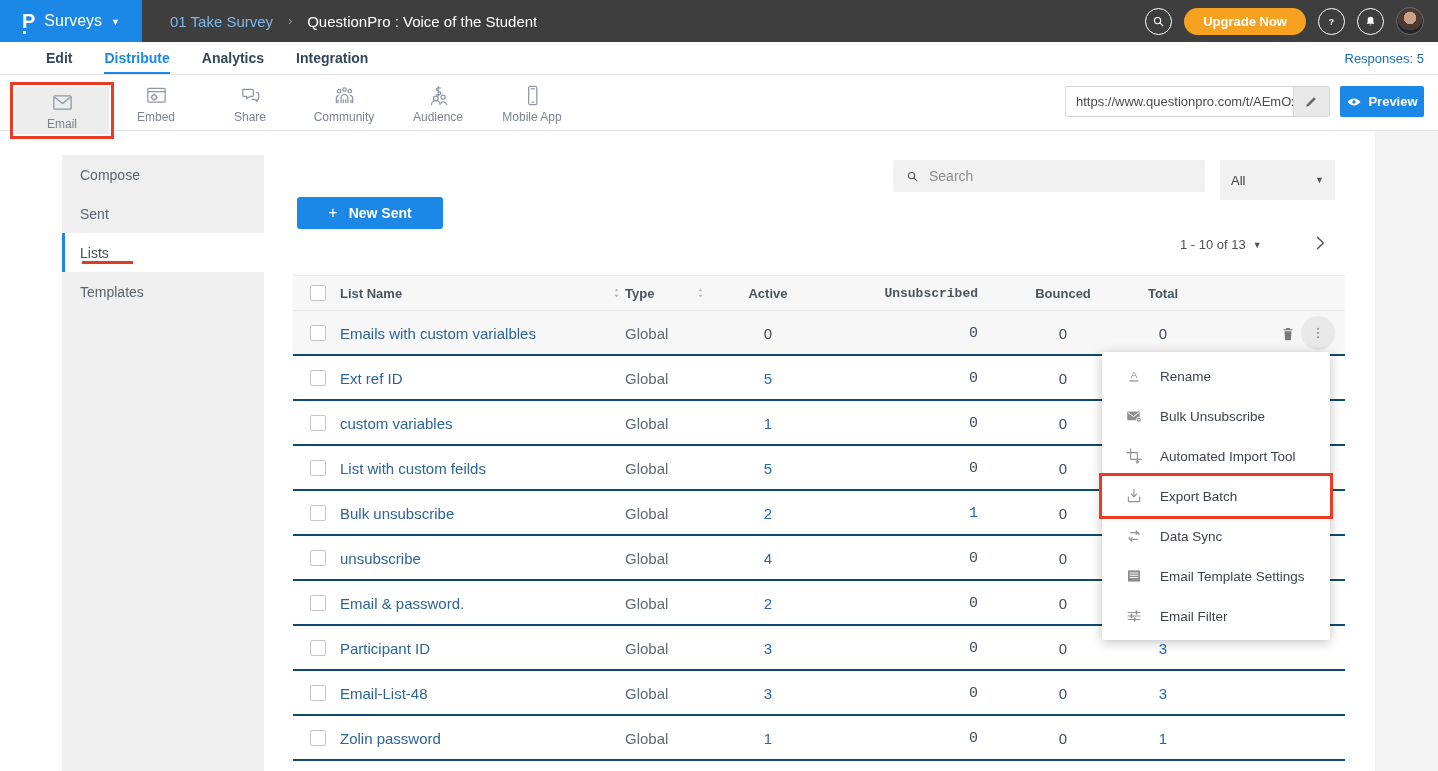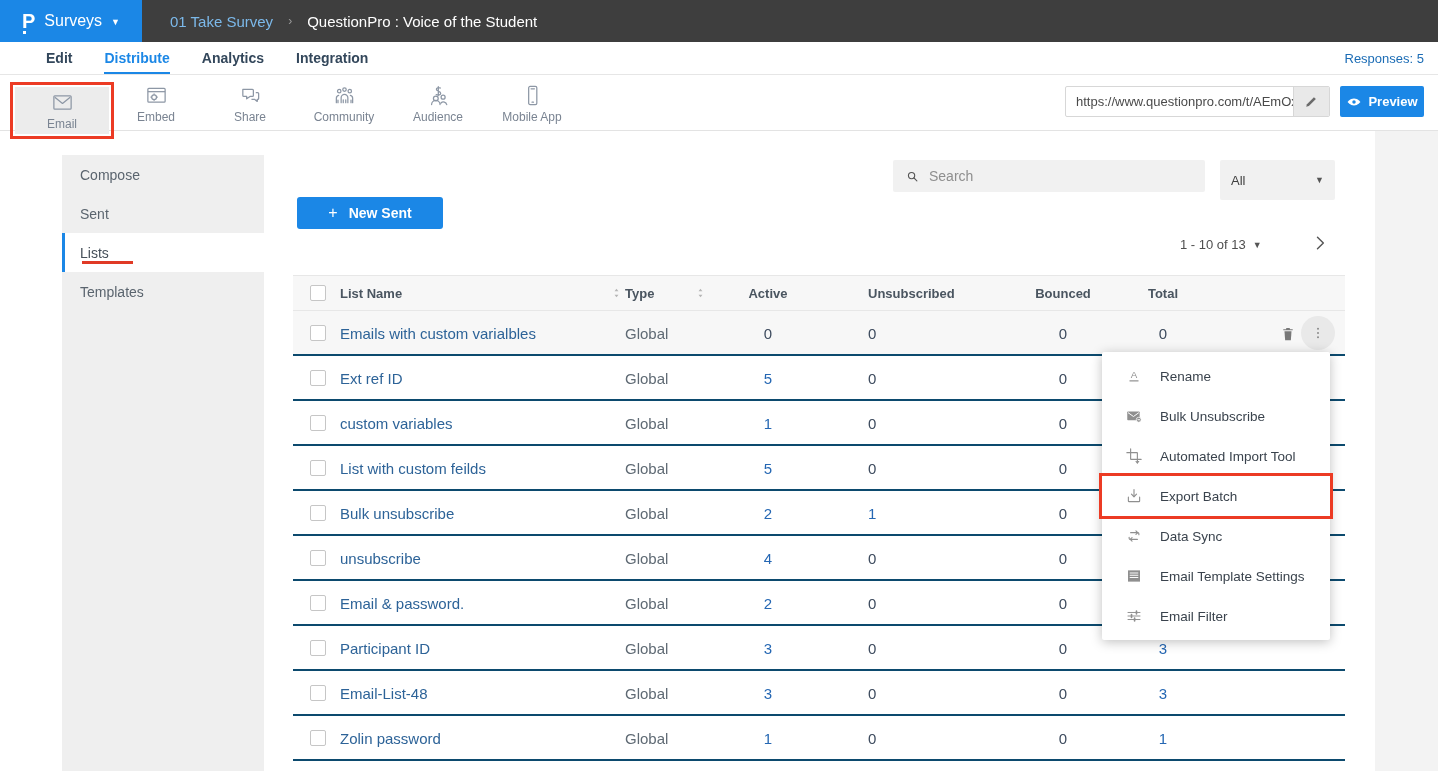--- a/index.html
+++ b/index.html
@@ -77,21 +77,21 @@
   .trow { position:relative; height:45px; border-bottom:2px solid #0c4a6e; font-size:15px; background:#fff; }
   .trow.hover { background:#f7f7f7; }
   .cell { position:absolute; top:50%; transform:translateY(-50%); white-space:nowrap; }
   .cb { position:absolute; top:50%; transform:translateY(-50%); left:17px; width:16px; height:16px; background:#fff; border:1px solid #c6c6c6; border-radius:2px; cursor:pointer; }
   .c-name  { left:47px;  color:#2d6398; cursor:pointer; }
   .c-sort1 { left:317px; width:13px; height:13px; color:#b5b5b5; cursor:pointer; }
   .c-sort2 { left:401px; width:13px; height:13px; color:#b5b5b5; cursor:pointer; }
   .c-type  { left:332px; color:#5f6a74; }
   .thead .c-name, .thead .c-type { color:#4a5560; }
   .c-active  { left:445px; width:60px;  text-align:center; }
-  .c-unsub   { left:575px; width:110px; text-align:left; }
+  .c-unsub   { left:575px; width:110px; text-align:right;font-family:Liberation Mono, monospace; }
   .c-bounced { left:730px; width:80px;  text-align:center; }
   .c-total   { left:845px; width:50px;  text-align:center; }
   .num { color:#2567b3; cursor:pointer; }
   .num.zero { color:#3d4b5e; cursor:default; }
   .row-trash { position:absolute; left:986px; top:13px; width:18px; height:19px; color:#787878; cursor:pointer; }
   .row-kebab { position:absolute; left:1008px; top:5px; width:34px; height:34px; border-radius:50%; background:#e9e9e9; color:#8a8a8a; display:flex; align-items:center; justify-content:center; cursor:pointer; }
   .row-kebab .icon { width:16px; height:16px; }
 
   
   .ctx-menu { position:absolute; left:1102px; top:352px; width:228px; background:#fff; border-radius:2px; box-shadow:0 2px 12px rgba(0,0,0,0.25); padding:4px 0; z-index:9; }
@@ -107,20 +107,47 @@
   <div class="topbar">
     <div class="brand">
       <span class="logo">P</span>
       <span class="plabel">Surveys</span>
       <span class="caret">▼</span>
     </div>
     <div class="crumb">
       <span class="survey">01 Take Survey</span>
       <span class="sep">›</span>
       <span class="title">QuestionPro : Voice of the Student</span>
+    </div>
+    <div class="top-actions">
+      <span class="circle-btn">
+          <span class="icon">
+            <svg viewBox="0 0 24 24" fill="none" stroke="currentColor" stroke-width="1.8" stroke-linecap="round">
+              <circle cx="10.5" cy="10.5" r="5"></circle>
+              <path d="M14.3 14.3L19 19"></path>
+            </svg>
+          </span>
+        </span>
+      <button class="upgrade-btn">Upgrade Now</button>
+      <span class="circle-btn">
+          <span class="icon">
+            <svg viewBox="0 0 24 24">
+              <text x="12" y="17" text-anchor="middle" font-size="14" font-weight="bold" fill="currentColor" font-family="Liberation Sans, sans-serif">?</text>
+            </svg>
+          </span>
+        </span>
+      <span class="circle-btn">
+          <span class="icon">
+            <svg viewBox="0 0 24 24" fill="currentColor">
+              <path d="M12 4.5a4.6 4.6 0 0 0-4.6 4.6v3.9L5.8 15.6h12.4l-1.6-2.6V9.1A4.6 4.6 0 0 0 12 4.5z"></path>
+              <path d="M10.3 17.3a1.8 1.8 0 0 0 3.4 0z"></path>
+            </svg>
+          </span>
+        </span>
+      <span class="avatar"></span>
     </div>
   </div>
 
   <div class="tabbar">
     <span style="display:flex;align-items:center;padding-left:32px;">
         <span class="tab">Edit</span>
         <span class="tab active">Distribute</span>
         <span class="tab">Analytics</span>
         <span class="tab">Integration</span>
       </span>

